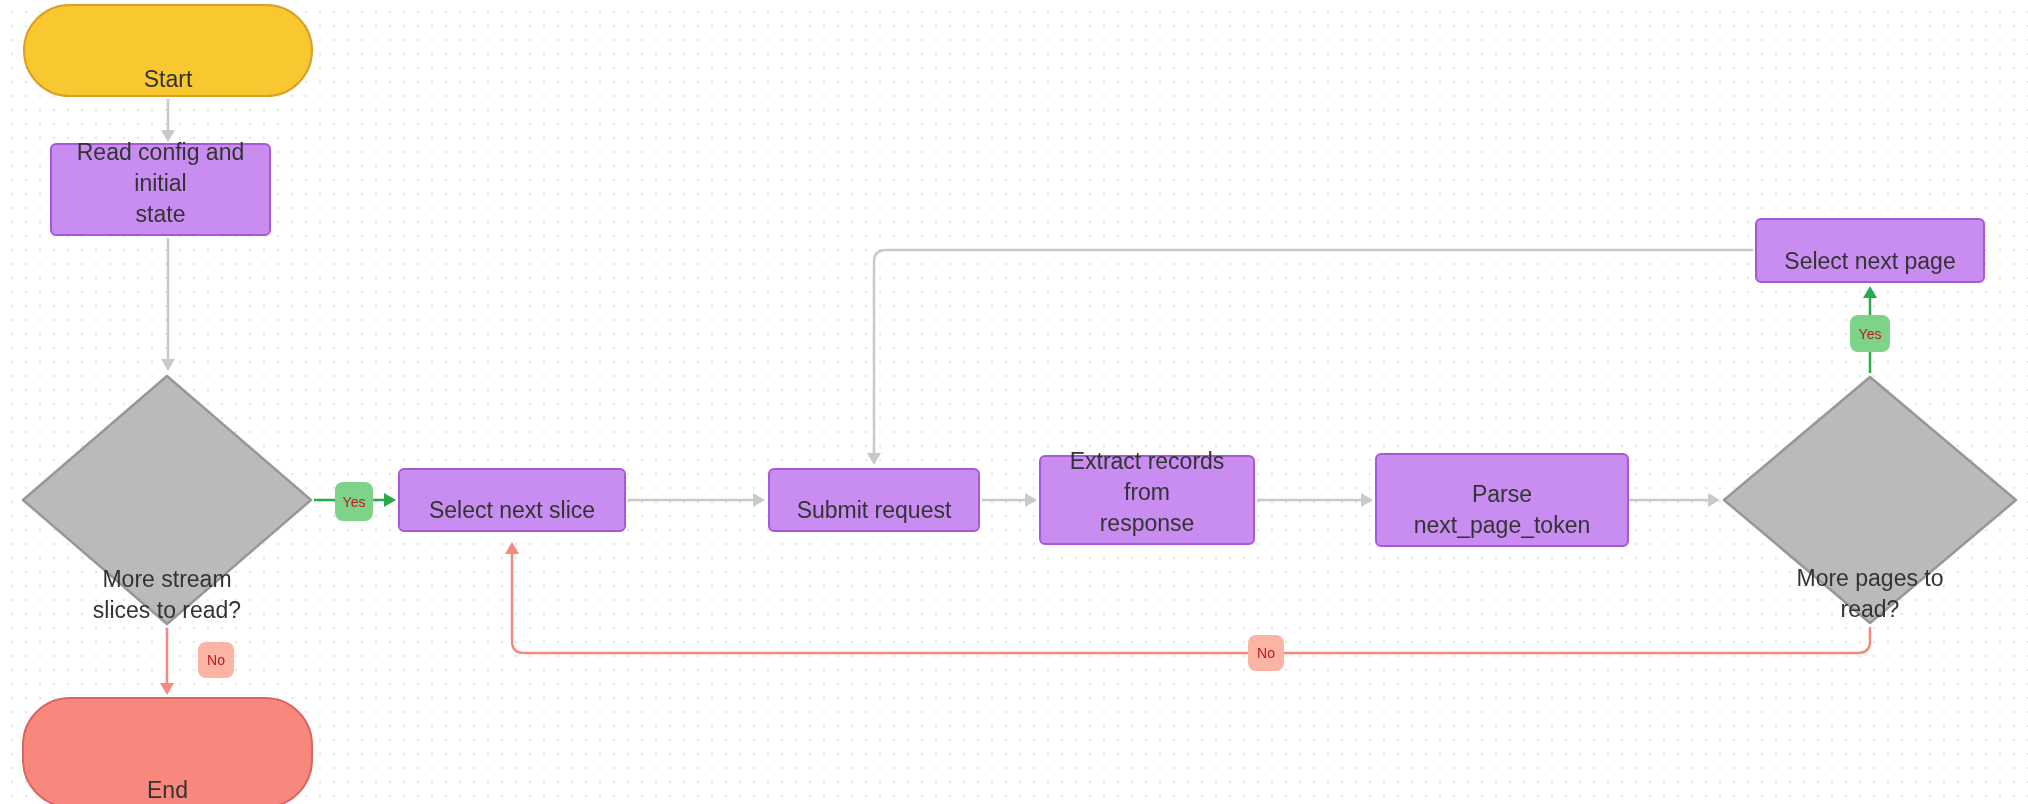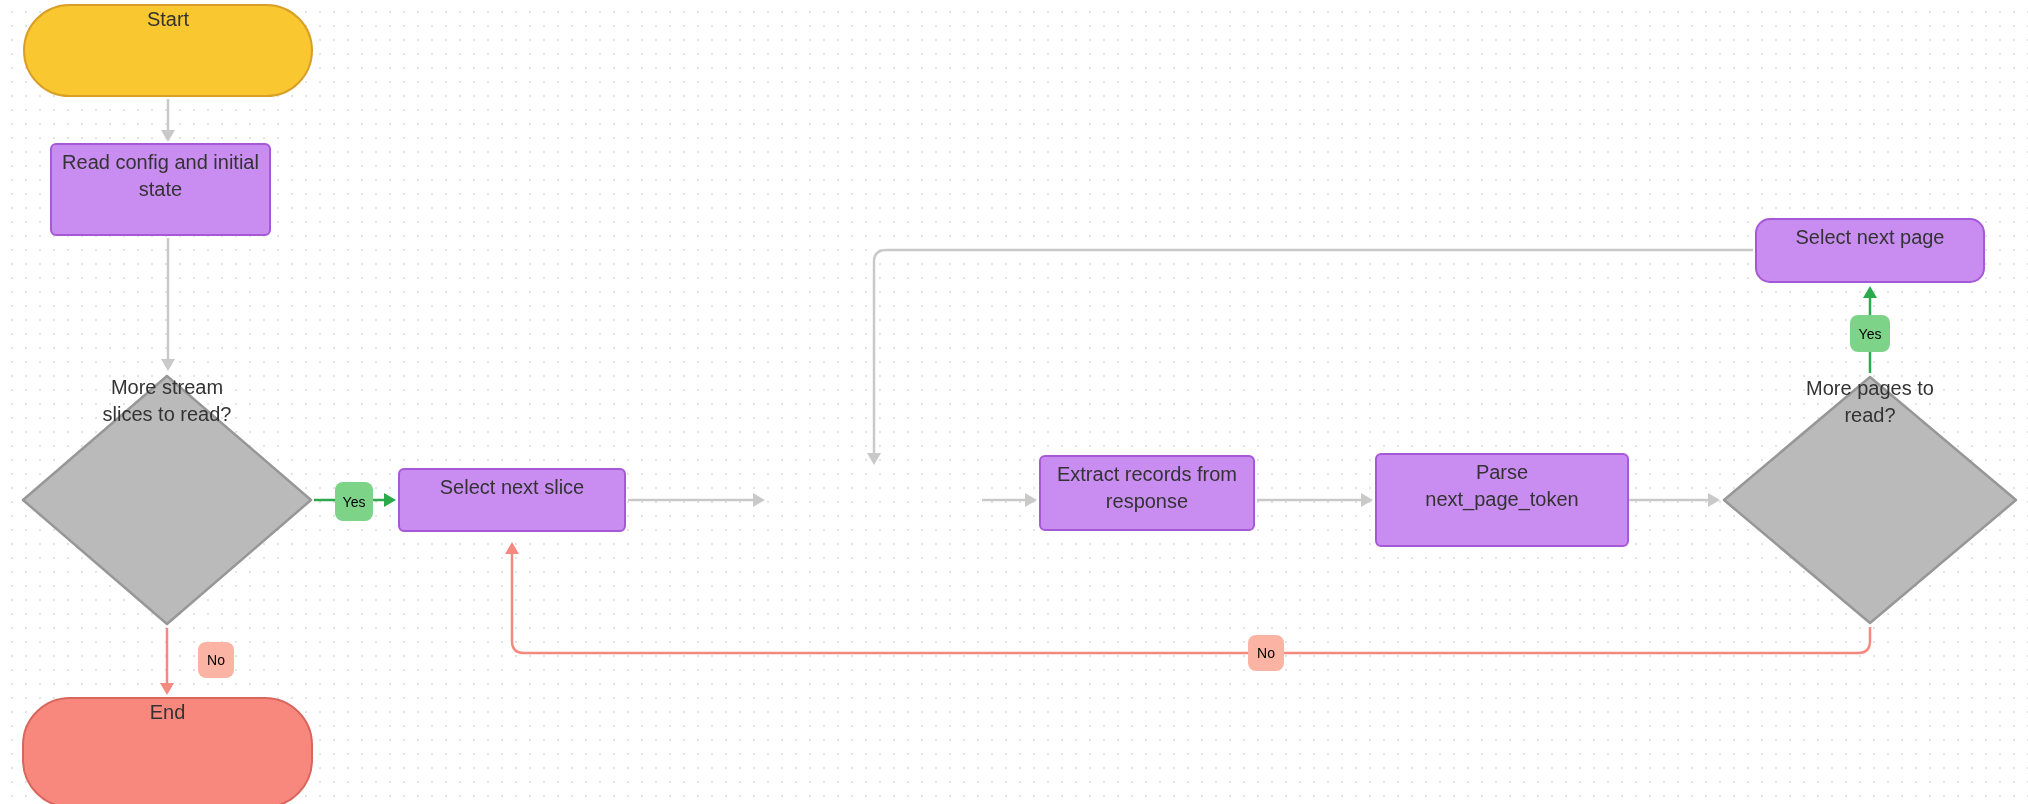--- a/index.html
+++ b/index.html
@@ -15,38 +15,38 @@
   }
   .edges{position:absolute;left:0;top:0;width:2028px;height:804px;}
   .edge-gray{stroke:#c9c9c9;fill:none;stroke-width:2.5;}
   .edge-green{stroke:#2ca94d;fill:none;stroke-width:2.5;}
   .edge-red{stroke:#f5897f;fill:none;stroke-width:2.5;}
   .head-gray{fill:#c9c9c9;stroke:none;}
   .head-green{fill:#2ca94d;stroke:none;}
   .head-red{fill:#f5897f;stroke:none;}
   .node{
     position:absolute;
-    display:flex;align-items:flex-start;justify-content:center;
+    display:flex;align-items:flex-end;justify-content:center;
     text-align:center;
-    color:#333333;font-size:20px;line-height:1.35;
+    color:#333333;font-size:23px;line-height:1.35;
     box-sizing:border-box;
   }
   .node-label{white-space:pre-line;}
   .stadium-start{background:#f9c72f;border:2.5px solid #d9a027;border-radius:48px;}
   .stadium-end{background:#f8887e;border:2.5px solid #d9655c;border-radius:48px;}
   .proc{background:#c98cf1;border:2.5px solid #a659d6;border-radius:6px;padding:4px 10px;}
   .diamond{background:transparent;border:none;padding:0;}
   .diamond svg{position:absolute;left:0;top:0;width:100%;height:100%;}
   .diamond-poly{fill:#bababa;stroke:#979797;stroke-width:2.5;stroke-linejoin:round;}
   .diamond .node-label{position:relative;z-index:1;}
   .chip{
     position:absolute;
     display:flex;align-items:center;justify-content:center;
     border-radius:8px;
-    color:#000000;font-size:14px;
+    color:#b91c1c;font-size:14px;
   }
   .chip-yes{background:#7dd489;}
   .chip-no{background:#fbb3a4;margin-left:48px;}
 </style>
 </head>
 <body>
 
 <div class="canvas">
 
   <svg class="edges" width="2028" height="804" viewBox="0 0 2028 804">
@@ -110,40 +110,43 @@
       <polygon class="diamond-poly" points="146,2 290,126 146,250 2,126"></polygon>
     </svg>
     <span class="node-label">More stream
 slices to read?</span>
   </div>
 
   <div class="node proc" style="left:398px;top:468px;width:228px;height:64px;">
     <span class="node-label">Select next slice</span>
   </div>
 
+  <div class="node proc" style="left:768px;top:468px;width:212px;height:64px;">
+    <span class="node-label">Submit request</span>
+  </div>
 
-  <div class="node proc" style="left:1039px;top:455px;width:216px;height:76px;">
+  <div class="node proc" style="left:1039px;top:455px;width:216px;height:90px;">
     <span class="node-label">Extract records from
 response</span>
   </div>
 
   <div class="node proc" style="left:1375px;top:453px;width:254px;height:94px;">
     <span class="node-label">Parse
 next_page_token</span>
   </div>
 
   <div class="node diamond" style="left:1722px;top:375px;width:296px;height:250px;">
     <svg viewBox="0 0 296 250" preserveAspectRatio="none">
       <polygon class="diamond-poly" points="148,2 294,125 148,248 2,125"></polygon>
     </svg>
     <span class="node-label">More pages to
 read?</span>
   </div>
 
-  <div class="node proc" style="left:1755px;top:218px;width:230px;height:65px;border-radius:15px;">
+  <div class="node proc" style="left:1755px;top:218px;width:230px;height:65px;">
     <span class="node-label">Select next page</span>
   </div>
 
   <div class="node stadium-end" style="left:22px;top:697px;width:291px;height:111px;">
     <span class="node-label">End</span>
   </div>
 
   <div class="chip chip-yes" style="left:335px;top:482px;width:38px;height:39px;">
     <span>Yes</span>
   </div>

